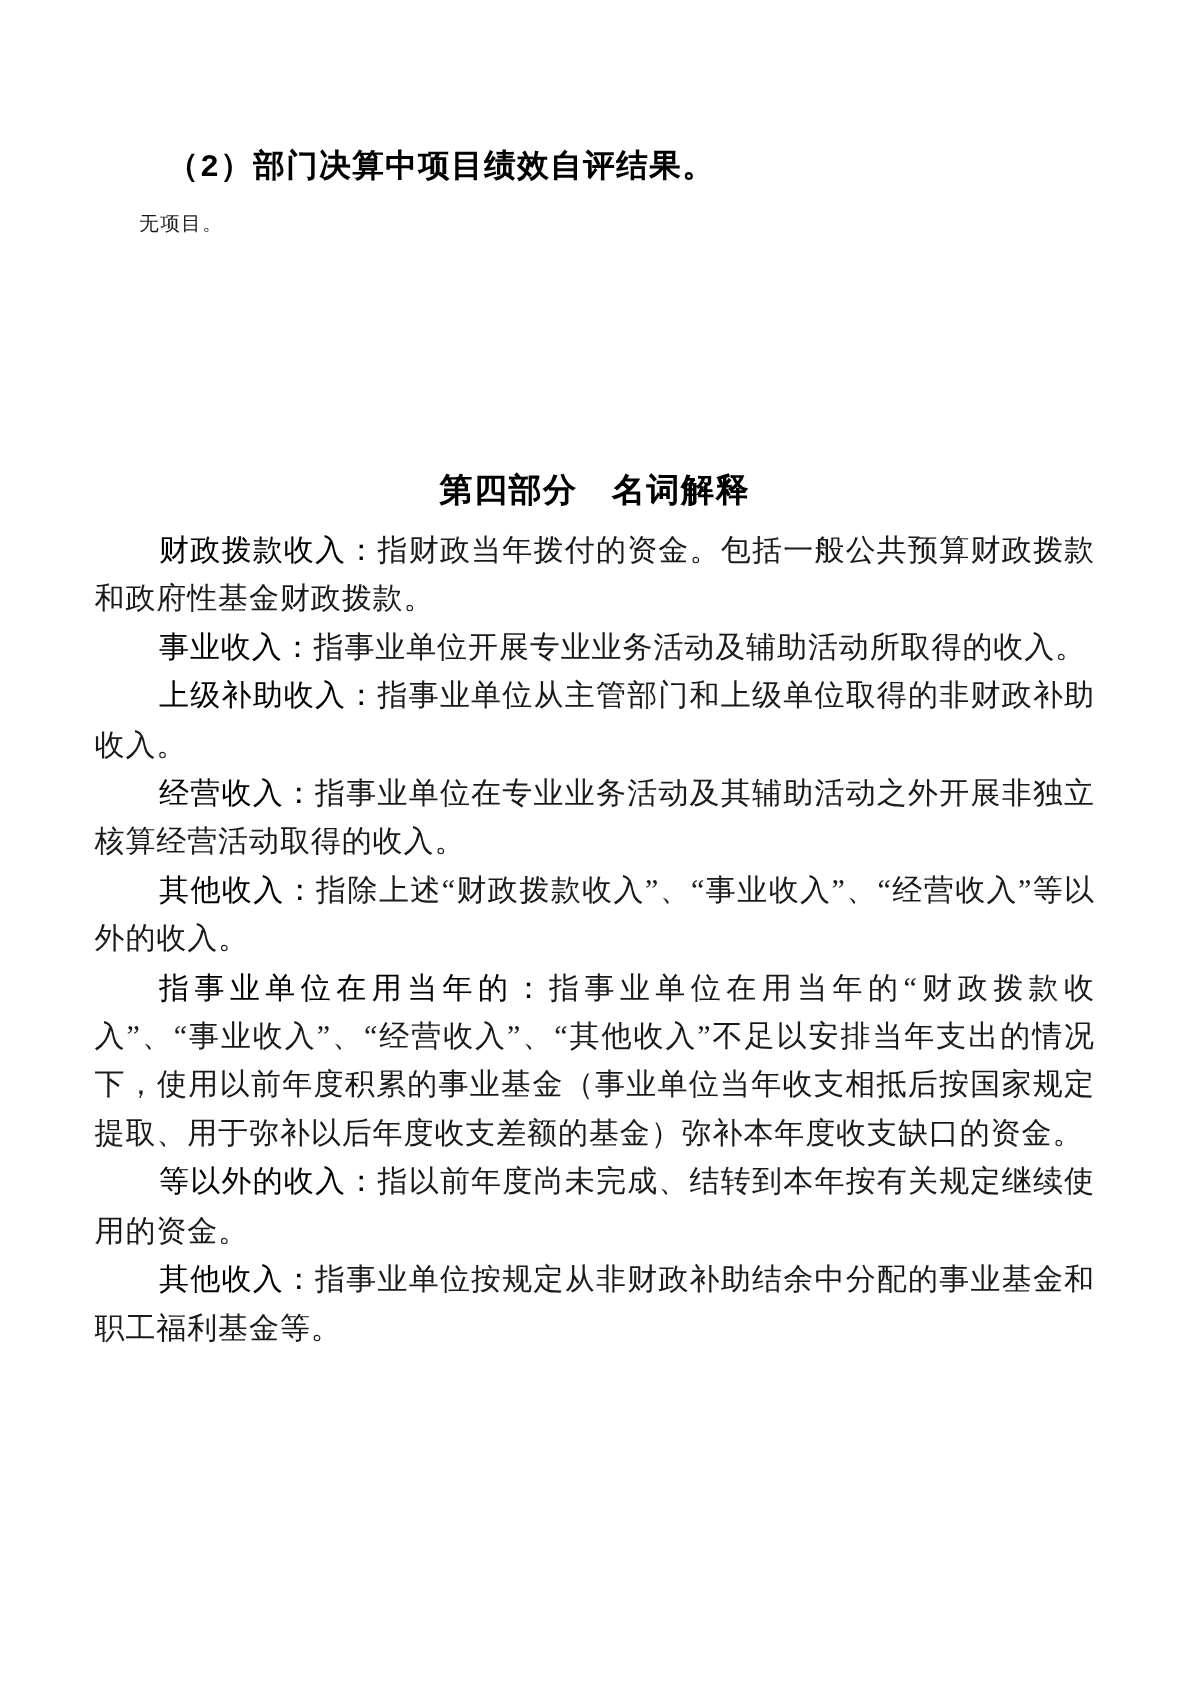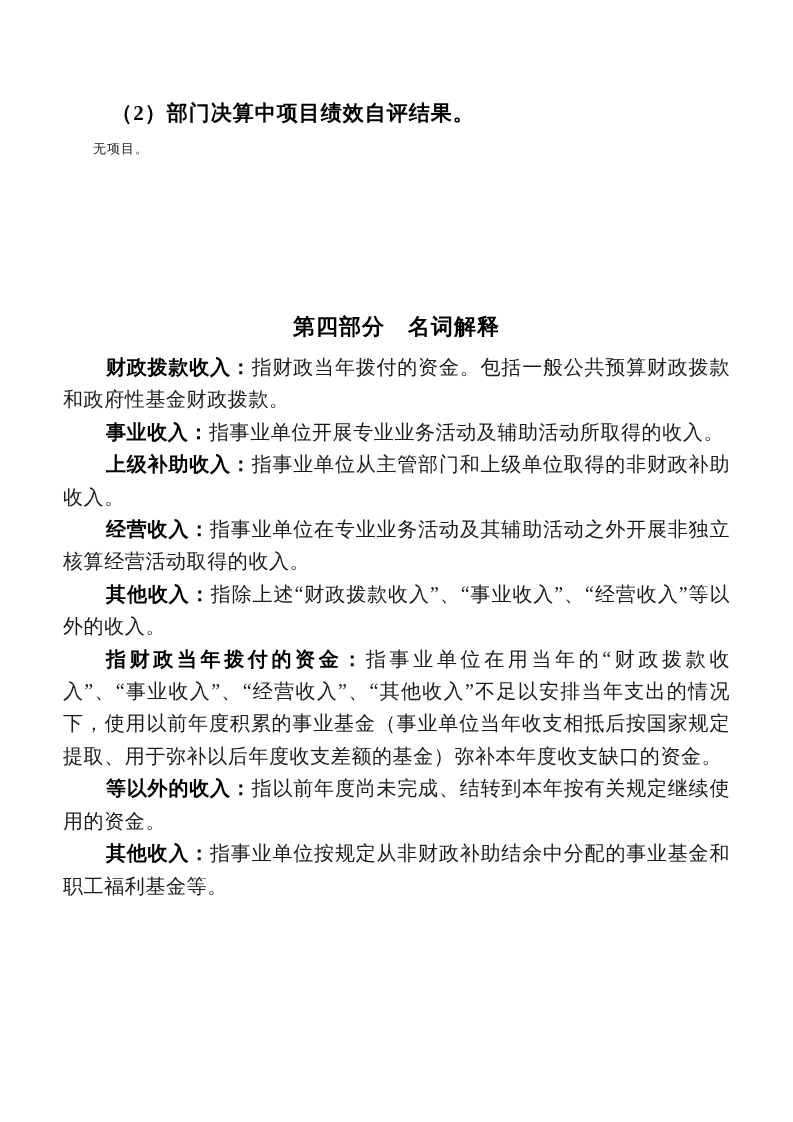--- a/index.html
+++ b/index.html
@@ -18,21 +18,21 @@
     box-sizing: border-box;
   }
   .content {
     position: absolute;
     left: 63px;
     top: 0;
     width: 667px;
   }
   .h-prev {
     margin: 98px 0 0 0;
-    font-family: Liberation Serif, serif;
+    font-family: Liberation Mono, monospace;
     font-weight: bold;
     font-size: 21px;
     line-height: 30px;
     text-indent: 2.3em;
     letter-spacing: 1px;
     color: #000000;
   }
   .p-none {
     margin: 6px 0 0 0;
     font-size: 13px;
@@ -55,36 +55,36 @@
     margin: 0;
     font-size: 20px;
     line-height: 32.4px;
     text-indent: 2.15em;
     text-align: justify;
     text-justify: inter-ideograph;
     letter-spacing: 0.6px;
     color: #1a1a1a;
   }
   .defs p.para b.term {
-    font-weight: bold;
+    font-weight: normal;
     color: #000000;
   }
 </style>
 </head>
 <body>
 
 <div class="page">
   <div class="content">
     <p class="h-prev">（2）部门决算中项目绩效自评结果。</p>
     <p class="p-none">无项目。</p>
     <h1 class="section-title">第四部分　名词解释</h1>
     <div class="defs">
         <p class="para"><b class="term">财政拨款收入：</b><span>指财政当年拨付的资金。包括一般公共预算财政拨款和政府性基金财政拨款。</span></p>
         <p class="para"><b class="term">事业收入：</b><span>指事业单位开展专业业务活动及辅助活动所取得的收入。</span></p>
         <p class="para"><b class="term">上级补助收入：</b><span>指事业单位从主管部门和上级单位取得的非财政补助收入。</span></p>
         <p class="para"><b class="term">经营收入：</b><span>指事业单位在专业业务活动及其辅助活动之外开展非独立核算经营活动取得的收入。</span></p>
         <p class="para"><b class="term">其他收入：</b><span>指除上述“财政拨款收入”、“事业收入”、“经营收入”等以外的收入。</span></p>
-        <p class="para"><b class="term">指财政当年拨付的资金：</b><span>指事业单位在用当年的“财政拨款收入”、“事业收入”、“经营收入”、“其他收入”不足以安排当年支出的情况下，使用以前年度积累的事业基金（事业单位当年收支相抵后按国家规定提取、用于弥补以后年度收支差额的基金）弥补本年度收支缺口的资金。</span></p>
+        <p class="para"><b class="term">指事业单位在用当年的：</b><span>指事业单位在用当年的“财政拨款收入”、“事业收入”、“经营收入”、“其他收入”不足以安排当年支出的情况下，使用以前年度积累的事业基金（事业单位当年收支相抵后按国家规定提取、用于弥补以后年度收支差额的基金）弥补本年度收支缺口的资金。</span></p>
         <p class="para"><b class="term">等以外的收入：</b><span>指以前年度尚未完成、结转到本年按有关规定继续使用的资金。</span></p>
         <p class="para"><b class="term">其他收入：</b><span>指事业单位按规定从非财政补助结余中分配的事业基金和职工福利基金等。</span></p>
       </div>
   </div>
 </div>
 
 </body></html>

